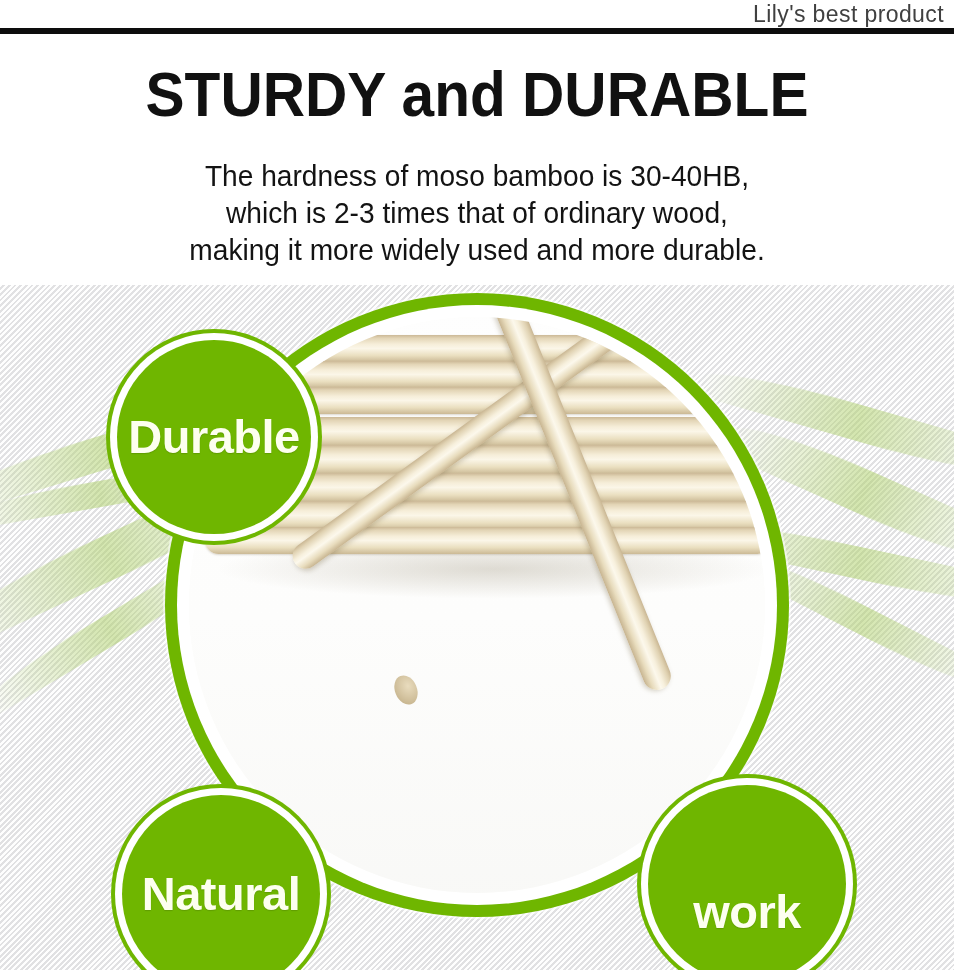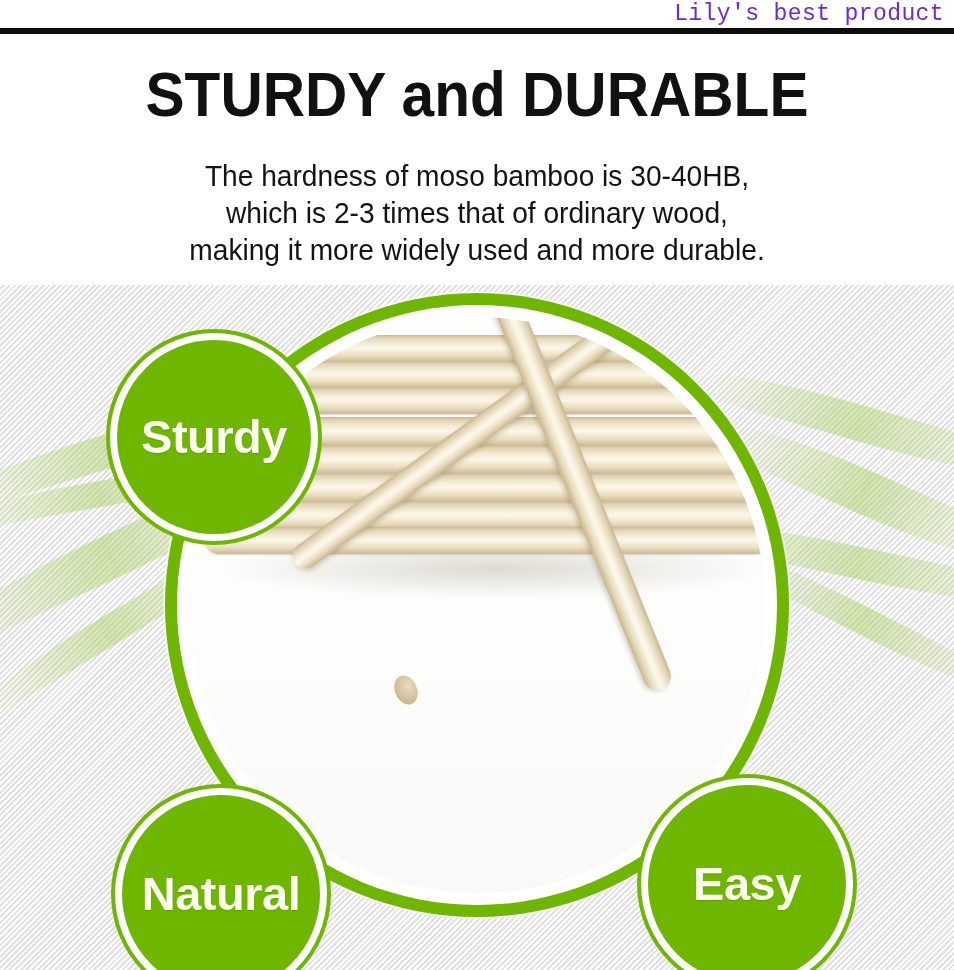--- a/index.html
+++ b/index.html
@@ -26,24 +26,23 @@
     left: 0;
     width: 954px;
     height: 28px;
     text-align: right;
   }
   .brand-text {
     display: inline-block;
     padding-right: 10px;
     font-size: 23px;
     line-height: 28px;
-    color: #6d28d9;
+    color: #404040;
     letter-spacing: 0.4px;
     white-space: nowrap;
-    font-family: Liberation Mono, monospace;
   }
   .rule {
     position: absolute;
     top: 28px;
     left: 0;
     width: 954px;
     height: 6px;
     background: #0d0d0d;
   }
 
@@ -261,28 +260,29 @@
           <div class="rod-diag" style="left:96px; top:150px; width:420px; height:26px; transform: rotate(-36deg); transform-origin: 50% 50%;"></div>
 
           <div class="rod-diag" style="left:180px; top:180px; width:470px; height:28px; transform: rotate(68deg); transform-origin: 50% 50%;"></div>
           <div class="rod-cap" style="left:232px; top:402px; width:30px; height:22px; transform: rotate(68deg);"></div>
 
         </div>
       </div>
     </div>
 
     <div class="badge badge-natural">
-      <span class="badge-label">Sturdy</span>
+      <span class="badge-label">Durable</span>
     </div>
 
 
     <div class="badge badge-durable">
       <span class="badge-label">Natural</span>
     </div>
 
     <div class="badge badge-easywork">
       <span class="badge-label">
-        <span>Easy</span><br>
+        <br>
+        <span>work</span>
       </span>
     </div>
 
   </div>
 </div>
 
 </body></html>

